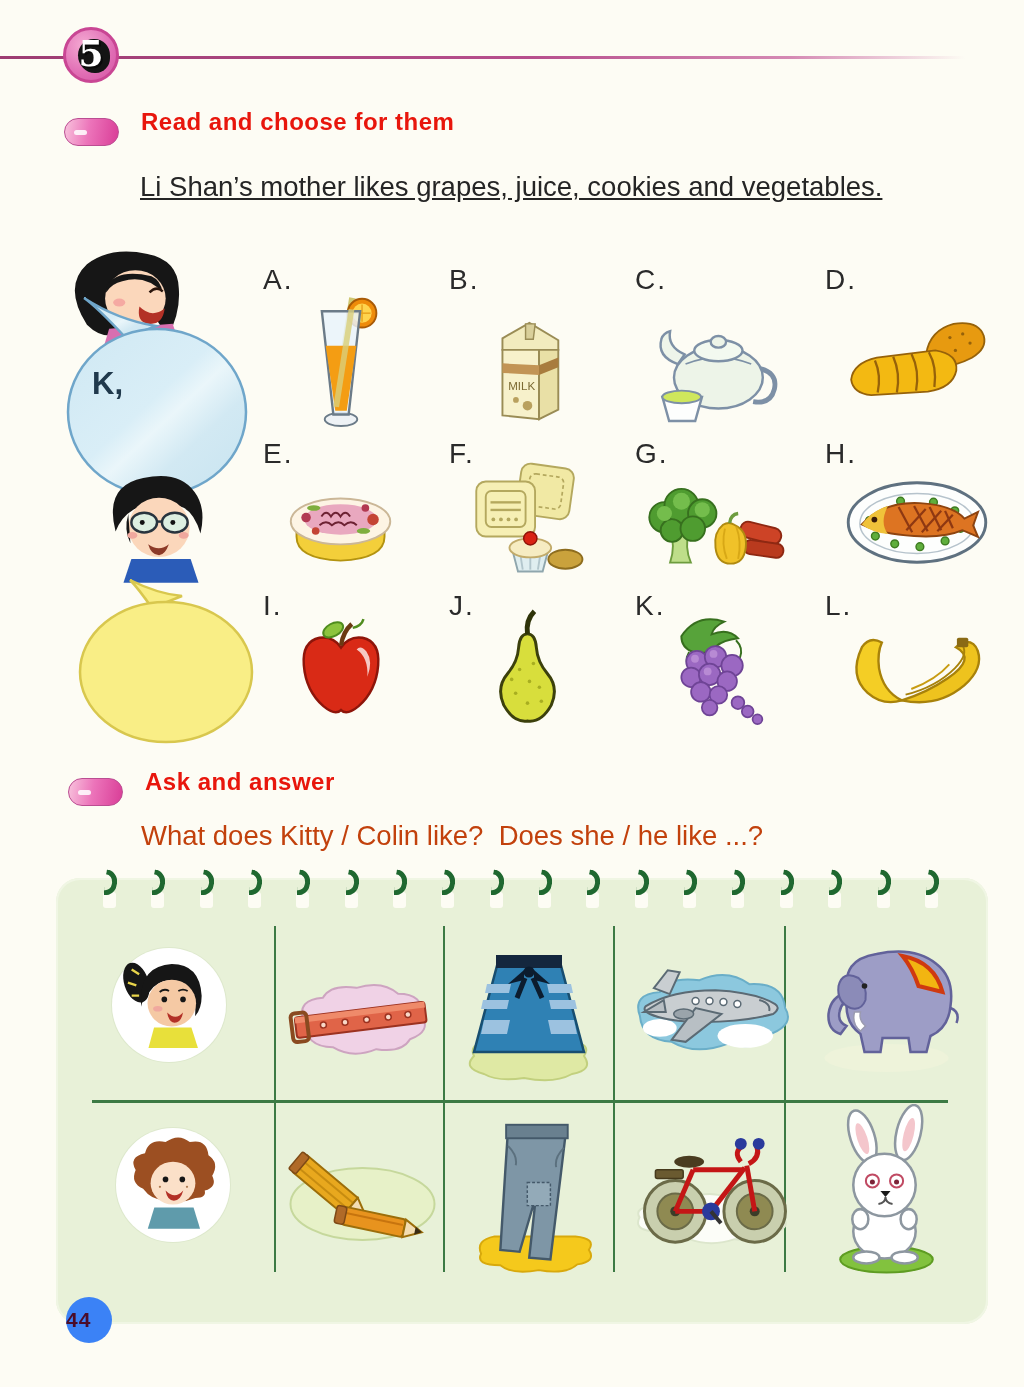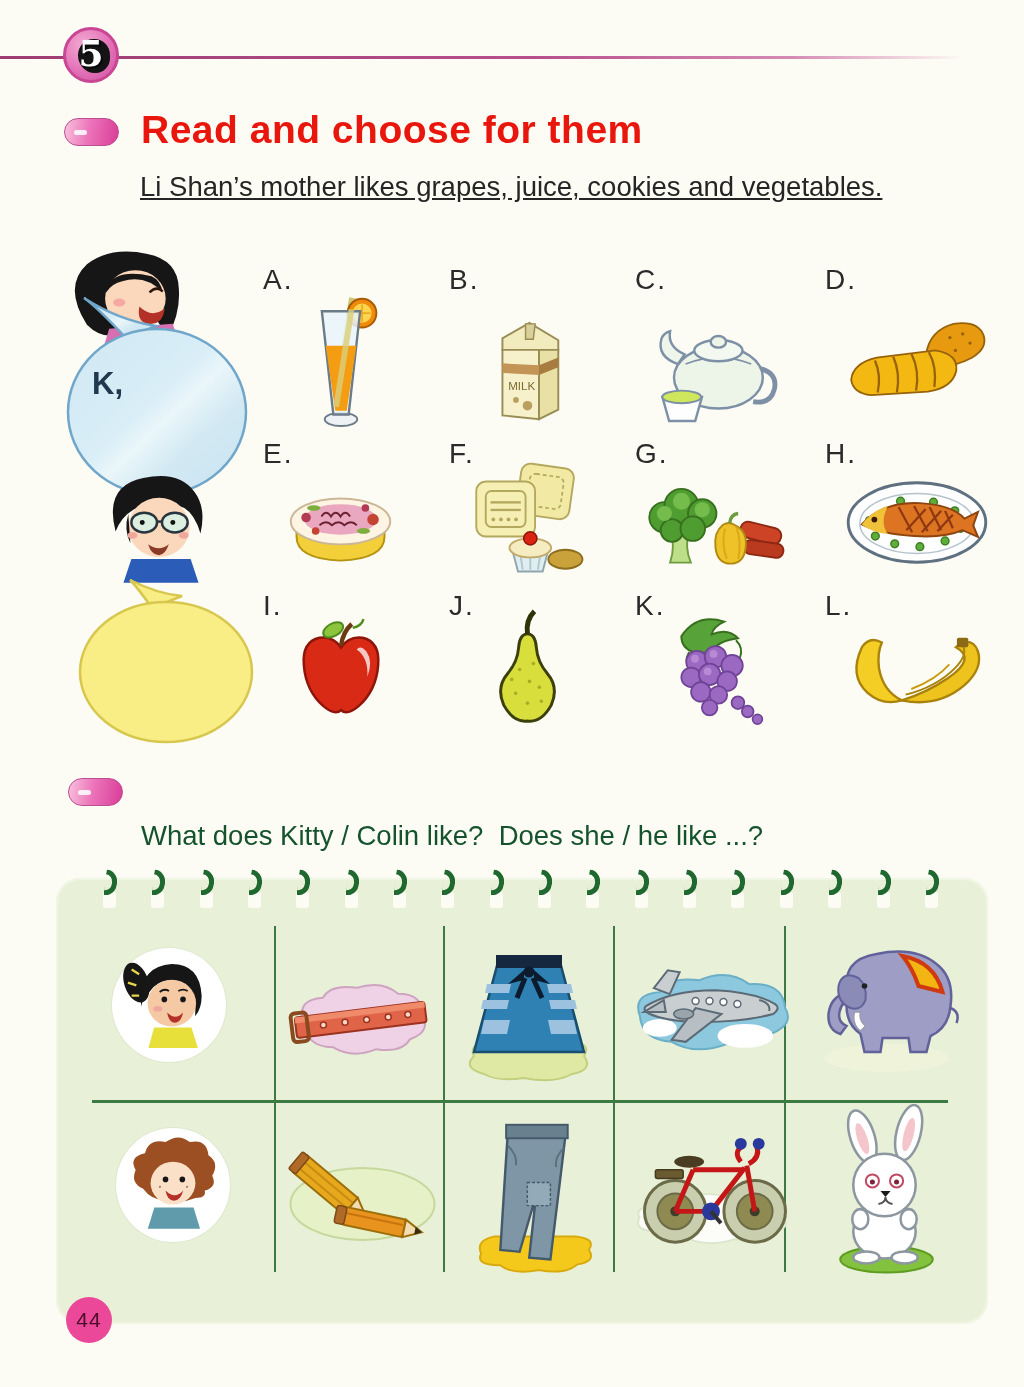--- a/index.html
+++ b/index.html
@@ -35,30 +35,30 @@
   .capsule{
     position:absolute; width:55px; height:28px; border-radius:15px;
     background:linear-gradient(100deg,#f8c3dd 0%,#ec74ba 45%,#d93d97 100%);
     border:1px solid #bb4d92;
   }
   .capsule::before{
     content:""; position:absolute; left:9px; top:11px; width:13px; height:5px;
     border-radius:3px; background:rgba(255,255,255,.85);
   }
   .sec-title{
-    position:absolute; font-size:39px; font-weight:bold; letter-spacing:.5px;
+    position:absolute; font-size:24px; font-weight:bold; letter-spacing:.5px;
     color:#e8160c;
   }
   #title1{ left:141px; top:108px; }
   #cap1{ left:64px; top:118px; }
   #title2{ left:145px; top:768px; }
   #cap2{ left:68px; top:778px; }
 
   .para{ position:absolute; left:140px; top:164px; font-size:27.5px; line-height:45px; color:#252525;text-decoration:underline; }
-  .prompt{ position:absolute; left:141px; top:820px; font-size:27.5px; color:#14532d; white-space:pre-wrap; }
+  .prompt{ position:absolute; left:141px; top:820px; font-size:27.5px; color:#c2410c; white-space:pre-wrap; }
 
   
   .fig{ position:absolute; }
   #mother-avatar{ left:58px; top:250px; width:178px; height:106px; }
   #father-avatar{ left:82px; top:468px; width:158px; height:118px; }
   .bubble{ position:absolute; }
   #mother-bubble{ left:60px; top:296px; width:192px; height:202px; }
   #father-bubble{ left:72px; top:578px; width:186px; height:168px; }
   .bubble-text{
     position:absolute; left:32px; top:70px; font-size:31px; font-weight:bold; color:#20394c;
@@ -126,22 +126,22 @@
   #plane-icon{ left:568px; top:82px; width:174px; height:108px; }
   #elephant-icon{ left:748px; top:56px; width:166px; height:142px; }
   #pencils-icon{ left:222px; top:262px; width:166px; height:112px; }
   #trousers-icon{ left:402px; top:232px; width:154px; height:172px; }
   #bicycle-icon{ left:566px; top:242px; width:182px; height:144px; }
   #rabbit-icon{ left:758px; top:226px; width:146px; height:174px; }
 
   
   .page-badge{
     position:absolute; left:66px; top:1297px; width:46px; height:46px; border-radius:50%;
-    background:#ec4899; display:flex; align-items:center; justify-content:center;
-    font-size:21px; font-weight:normal; color:#4a0c2a; letter-spacing:1px;
+    background:#3b82f6; display:flex; align-items:center; justify-content:flex-start;
+    font-size:21px; font-weight:bold; color:#4a0c2a; letter-spacing:1px;
   }
 </style>
 </head>
 <body>
 
 <div class="page">
 
   <div class="top-rule"></div>
   <div class="unit-badge">
     <span class="dark-half"></span>
@@ -426,20 +426,21 @@
         <path d="M22 22 Q8 52 28 70 Q44 84 64 78 Q44 68 40 44 Q38 28 43 17 Q30 10 22 22Z" fill="#f4ce25" stroke="#a8820a" stroke-width="2.5"></path>
         <path d="M64 78 Q102 86 130 62 Q150 44 144 26 Q140 14 127 17 L121 22 Q143 34 112 55 Q90 70 64 78Z" fill="#eec31e" stroke="#a8820a" stroke-width="2.5"></path>
         <path d="M68 72 Q100 64 120 44 Q134 30 128 20" stroke="#a8820a" stroke-width="2" fill="none"></path>
         <path d="M74 66 Q100 56 114 40" stroke="#c89c12" stroke-width="2" fill="none"></path>
         <rect x="122" y="12" width="12" height="10" rx="2" fill="#8a6a14"></rect>
       </svg>
     </div>
   </div>
 
   <span id="cap2" class="capsule"></span>
+  <h2 id="title2" class="sec-title">Ask and answer</h2>
   <p class="prompt">What does Kitty / Colin like?  Does she / he like ...?</p>
 
   <div class="notebook">
     <div class="rings">
         <span class="ring">
           <span class="hole"></span>
           <span class="hook"></span>
         </span>
         <span class="ring">
           <span class="hole"></span>

